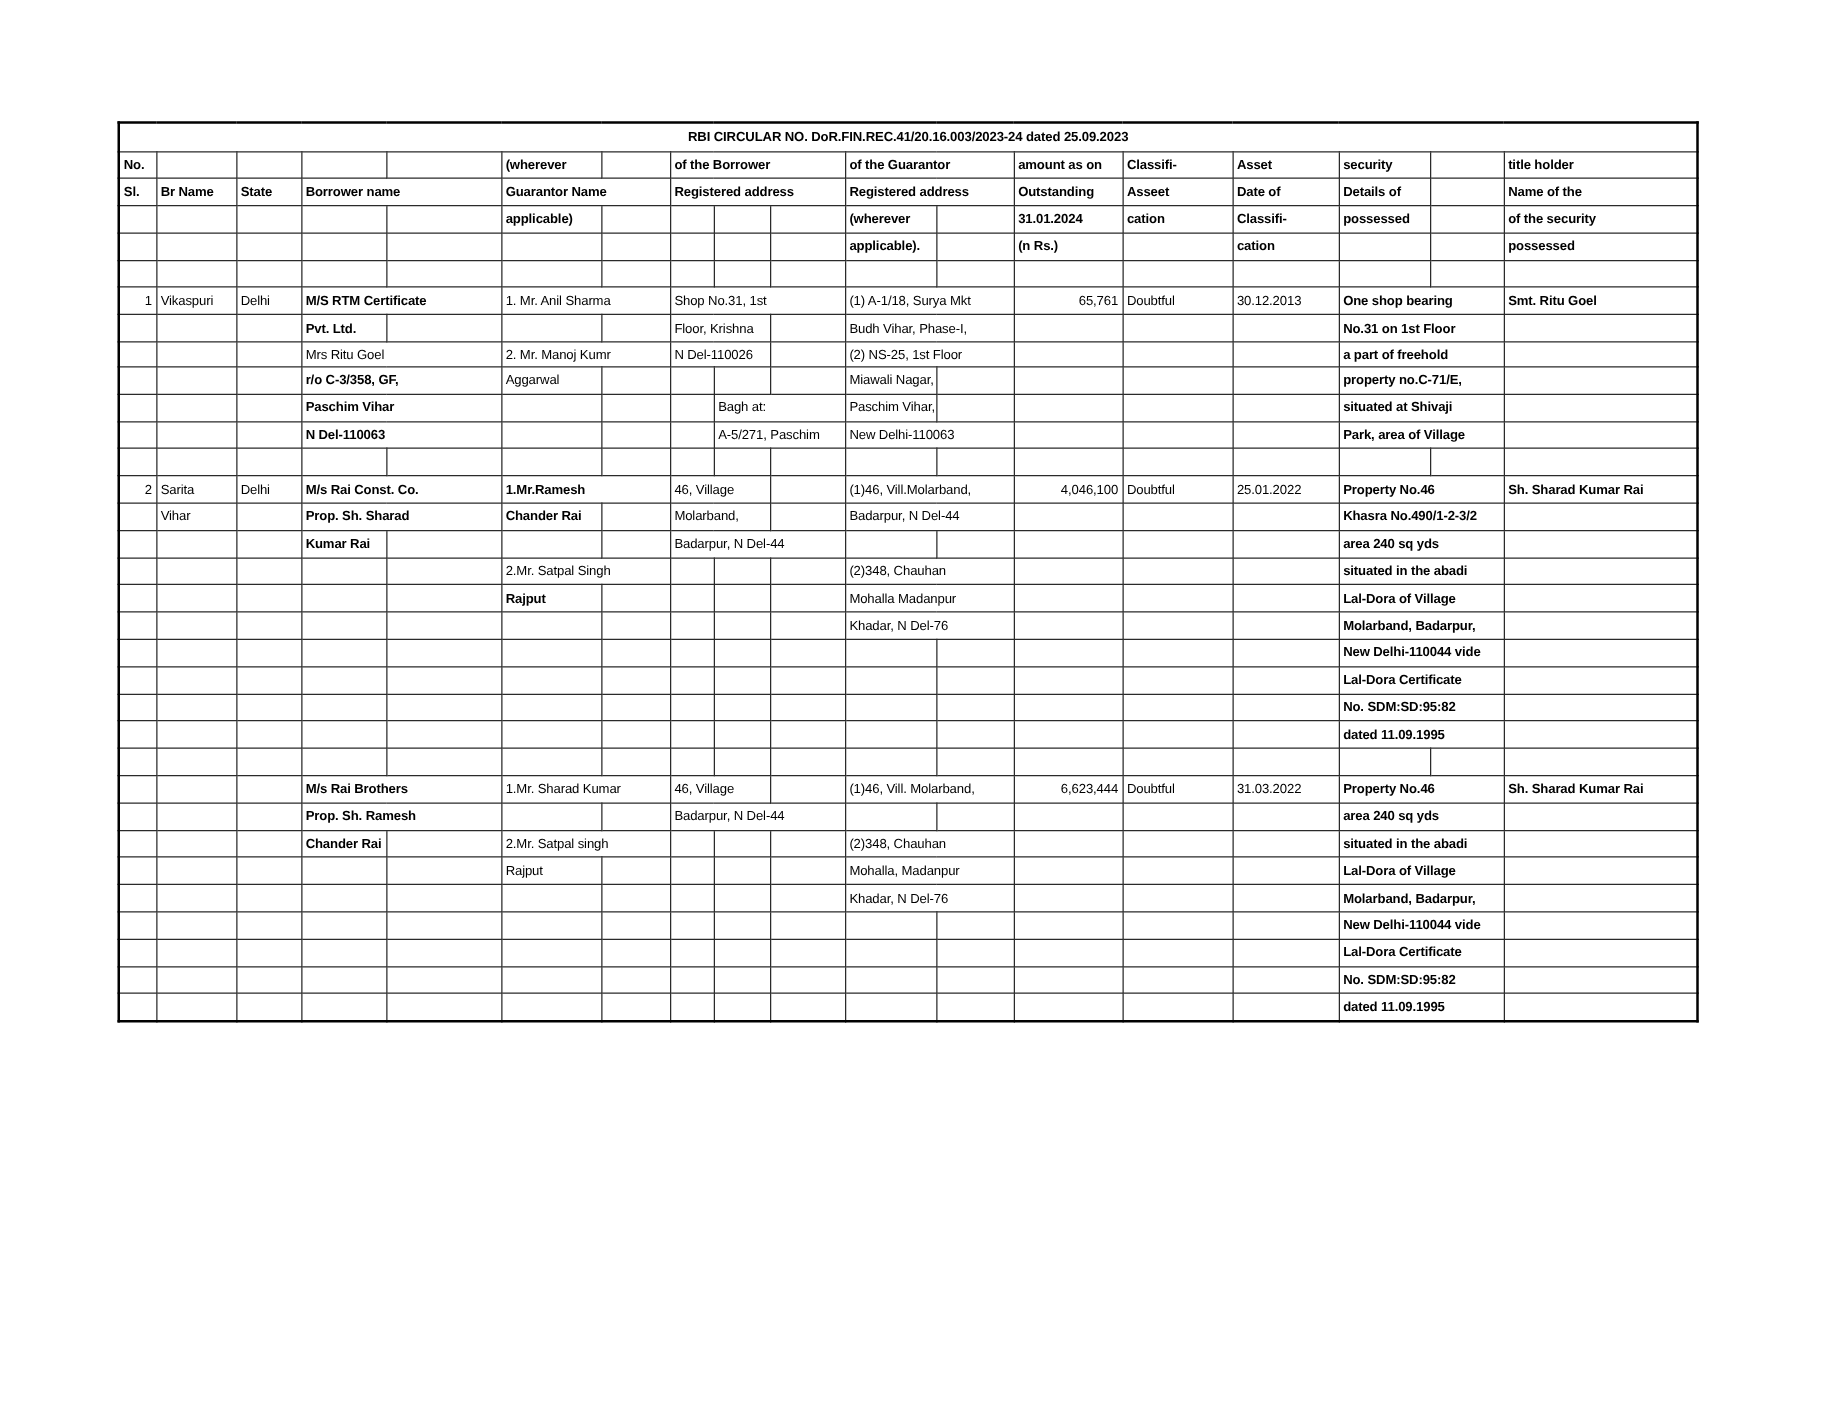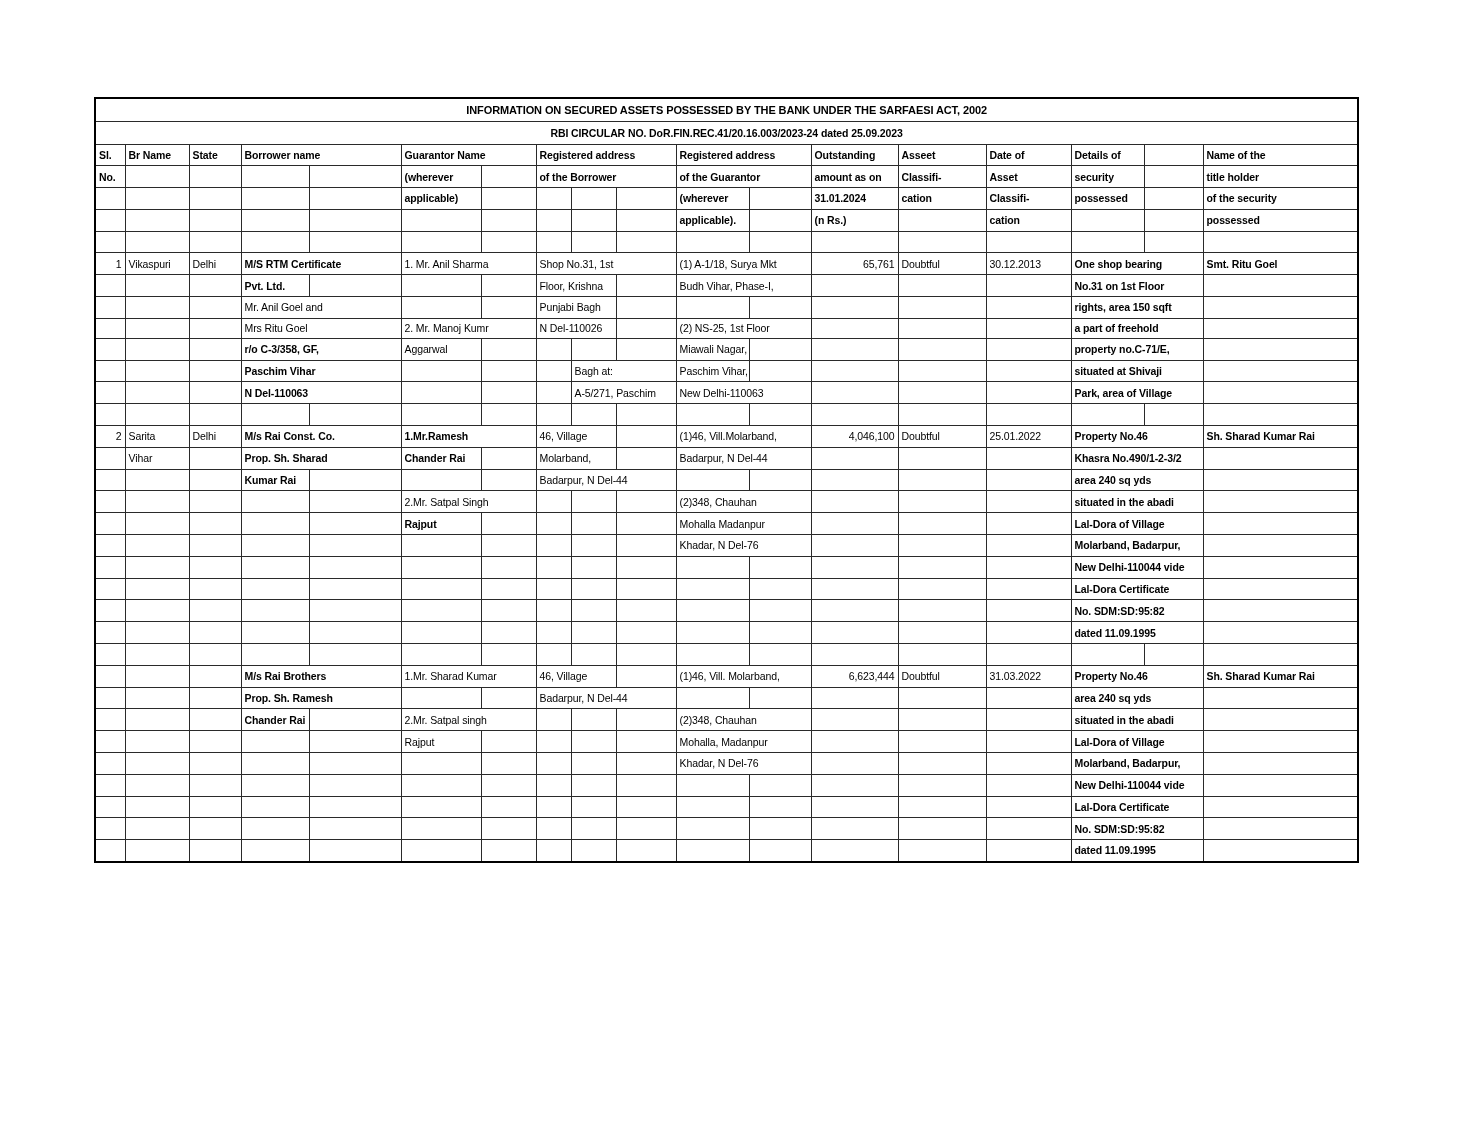--- a/index.html
+++ b/index.html
@@ -53,59 +53,56 @@
         <col style="width: 73px;">
         <col style="width: 62px;">
         <col style="width: 87px;">
         <col style="width: 88px;">
         <col style="width: 85px;">
         <col style="width: 73px;">
         <col style="width: 59px;">
         <col style="width: 155px;">
       </colgroup>
     <tbody>
-        <tr class="title-row" style="height: 23px;">
-          <td colspan="18" class="b ac">INFORMATION ON SECURED ASSETS POSSESSED BY THE BANK UNDER THE SARFAESI ACT, 2002</td>
-        </tr>
         <tr class="subtitle-row" style="height: 23px;">
           <td colspan="18" class="b ac">RBI CIRCULAR NO. DoR.FIN.REC.41/20.16.003/2023-24 dated 25.09.2023</td>
+        </tr>
+        <tr class="header-row" style="height: 21.8px;">
+          <td class="b">No.</td>
+          <td></td>
+          <td></td>
+          <td></td>
+          <td></td>
+          <td class="b">(wherever</td>
+          <td></td>
+          <td colspan="3" class="b">of the Borrower</td>
+          <td colspan="2" class="b">of the Guarantor</td>
+          <td class="b">amount as on</td>
+          <td class="b">Classifi-</td>
+          <td class="b">Asset</td>
+          <td class="b">security</td>
+          <td></td>
+          <td class="b">title holder</td>
         </tr>
         <tr class="header-row" style="height: 21.8px;">
           <td class="b">Sl.</td>
           <td class="b">Br Name</td>
           <td class="b">State</td>
           <td colspan="2" class="b">Borrower name</td>
           <td colspan="2" class="b">Guarantor Name</td>
           <td colspan="3" class="b">Registered address</td>
           <td colspan="2" class="b">Registered address</td>
           <td class="b">Outstanding</td>
           <td class="b">Asseet</td>
           <td class="b">Date of</td>
           <td class="b">Details of</td>
           <td></td>
           <td class="b">Name of the</td>
         </tr>
         <tr class="header-row" style="height: 21.8px;">
-          <td class="b">No.</td>
-          <td></td>
-          <td></td>
-          <td></td>
-          <td></td>
-          <td class="b">(wherever</td>
-          <td></td>
-          <td colspan="3" class="b">of the Borrower</td>
-          <td colspan="2" class="b">of the Guarantor</td>
-          <td class="b">amount as on</td>
-          <td class="b">Classifi-</td>
-          <td class="b">Asset</td>
-          <td class="b">security</td>
-          <td></td>
-          <td class="b">title holder</td>
-        </tr>
-        <tr class="header-row" style="height: 21.8px;">
           <td></td>
           <td></td>
           <td></td>
           <td></td>
           <td></td>
           <td class="b">applicable)</td>
           <td></td>
           <td></td>
           <td></td>
           <td></td>
@@ -182,37 +179,20 @@
           <td></td>
           <td colspan="2" class="">Floor, Krishna</td>
           <td></td>
           <td colspan="2" class="">Budh Vihar, Phase-I,</td>
           <td></td>
           <td></td>
           <td></td>
           <td colspan="2" class="b">No.31 on 1st Floor</td>
           <td></td>
         </tr>
-        <tr class="table-row" style="height: 21.8px;">
-          <td></td>
-          <td></td>
-          <td></td>
-          <td colspan="2" class="">Mr. Anil Goel and</td>
-          <td></td>
-          <td></td>
-          <td colspan="2" class="">Punjabi Bagh</td>
-          <td></td>
-          <td></td>
-          <td></td>
-          <td></td>
-          <td></td>
-          <td></td>
-          <td colspan="2" class="b">rights, area 150 sqft</td>
-          <td></td>
-        </tr>
         <tr class="table-row" style="height: 20px; margin-top: 19px;">
           <td></td>
           <td></td>
           <td></td>
           <td colspan="2" class="">Mrs Ritu Goel</td>
           <td colspan="2" class="">2. Mr. Manoj Kumr</td>
           <td colspan="2" class="">N Del-110026</td>
           <td></td>
           <td colspan="2" class="">(2) NS-25, 1st Floor</td>
           <td></td>

